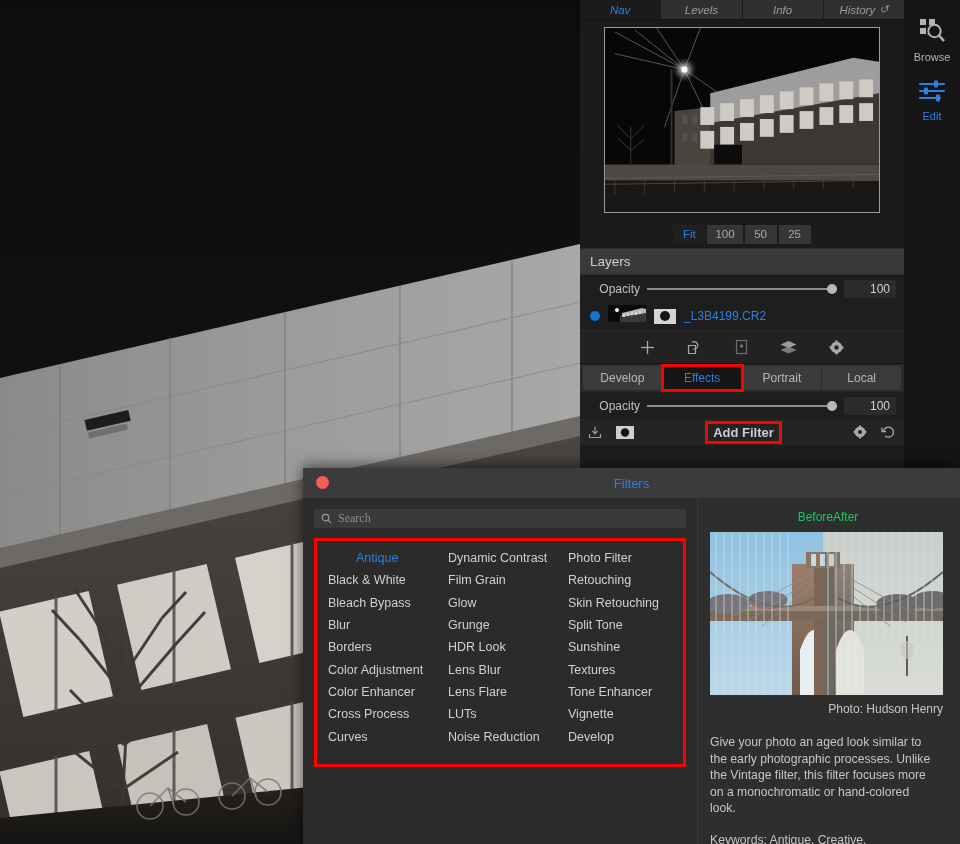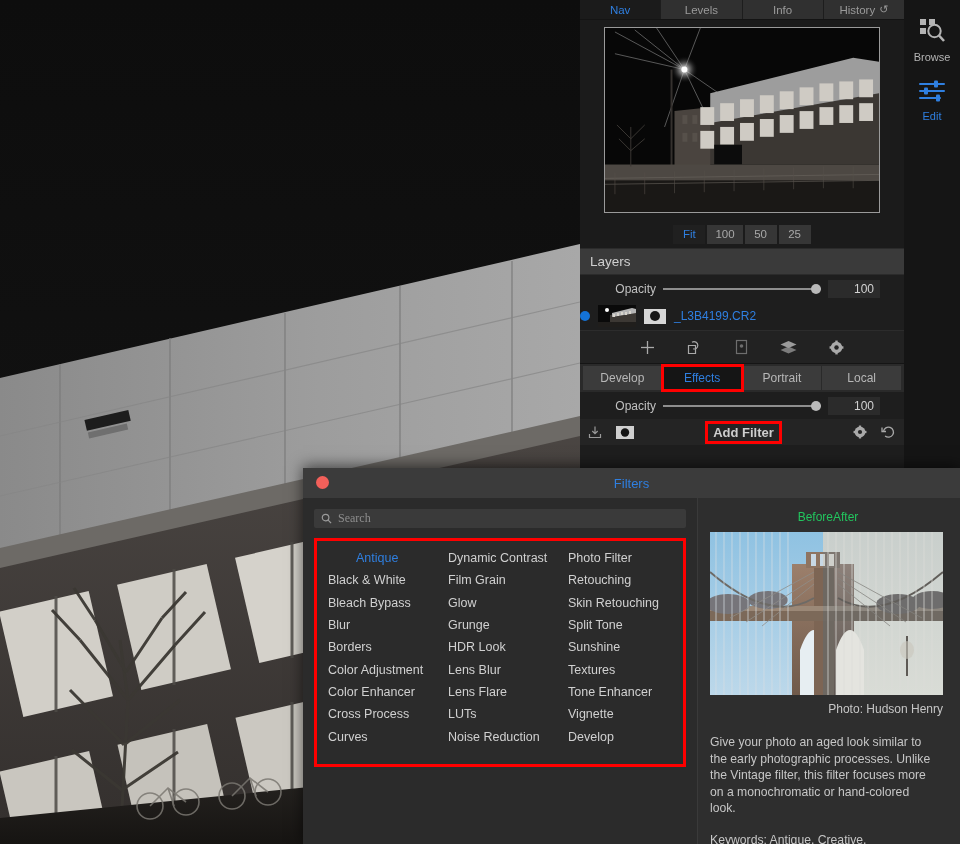--- a/index.html
+++ b/index.html
@@ -36,20 +36,21 @@
     align-items: center; gap: 3px; padding: 6px 0 10px;
     cursor: pointer;
   }
   .rail-label { font-size: 11px; color: #b4b4b4; }
   .rail-item.active .rail-label { color: #2f7fe0; }
 
   
   .tabs-row {
     display: flex; height: 20px; background: #c4b5fd;
     border-bottom: 1px solid #141414;
+    font-style: italic;
   }
   .tab {
     flex: 1; display: flex; align-items: center; justify-content: center;
     font-size: 11.5px; color: #9a9a9a; background: #303030;
     border-right: 1px solid #1d1d1d; cursor: pointer;
   }
   .tab:last-child { border-right: none; }
   .tab.active { background: #1b1b1b; color: #2f7fe0; }
   .tab .hist-icon { margin-left: 4px; font-size: 11px; }
 
@@ -80,39 +81,39 @@
   
   .section-header {
     height: 27px; background: #3a3a3a; display: flex; align-items: center;
     padding-left: 10px; font-size: 13.5px; color: #cfcfcf;
     border-top: 1px solid #2b2b2b; border-bottom: 1px solid #2b2b2b;
   }
 
   
   .opacity-row {
     height: 27px; background: #1e1e1e;
-    display: flex; align-items: center; padding: 0 24px; gap: 7px;
+    display: flex; align-items: center; padding: 0 8px; gap: 7px;
   }
   .opacity-label { font-size: 12px; color: #c0c0c0; width: 52px; text-align: right; }
   .slider { position: relative; flex: 1; height: 14px; display: flex; align-items: center; }
   .slider-track { position: absolute; left: 0; right: 0; height: 2px; background: #8e8e8e; }
   .slider-knob {
     position: absolute; right: 0; width: 10px; height: 10px;
     border-radius: 50%; background: #b9b9b9;
   }
   .num-box {
     width: 52px; height: 18px; background: #2b2b2b;
     display: flex; align-items: center; justify-content: flex-end;
     padding-right: 6px; font-size: 12px; color: #d2d2d2;
   }
 
   
   .layer-row {
     height: 28px; background: #1e1e1e; display: flex; align-items: center;
-    gap: 8px; 
+    gap: 8px; padding-left: 10px;
   }
   .layer-dot { width: 10px; height: 10px; border-radius: 50%; background: #1472d6; }
   .layer-thumb { width: 38px; height: 22px; overflow: hidden; background: #000; }
   .layer-thumb svg { display:block; width:100%; height:100%; }
   .mask-chip {
     width: 22px; height: 15px; background: #d6d6d6;
     display: flex; align-items: center; justify-content: center;
   }
   .mask-chip .dot { width: 10px; height: 10px; border-radius: 50%; background: #171717; }
   .layer-name { font-size: 12px; color: #2f7fe0; }

